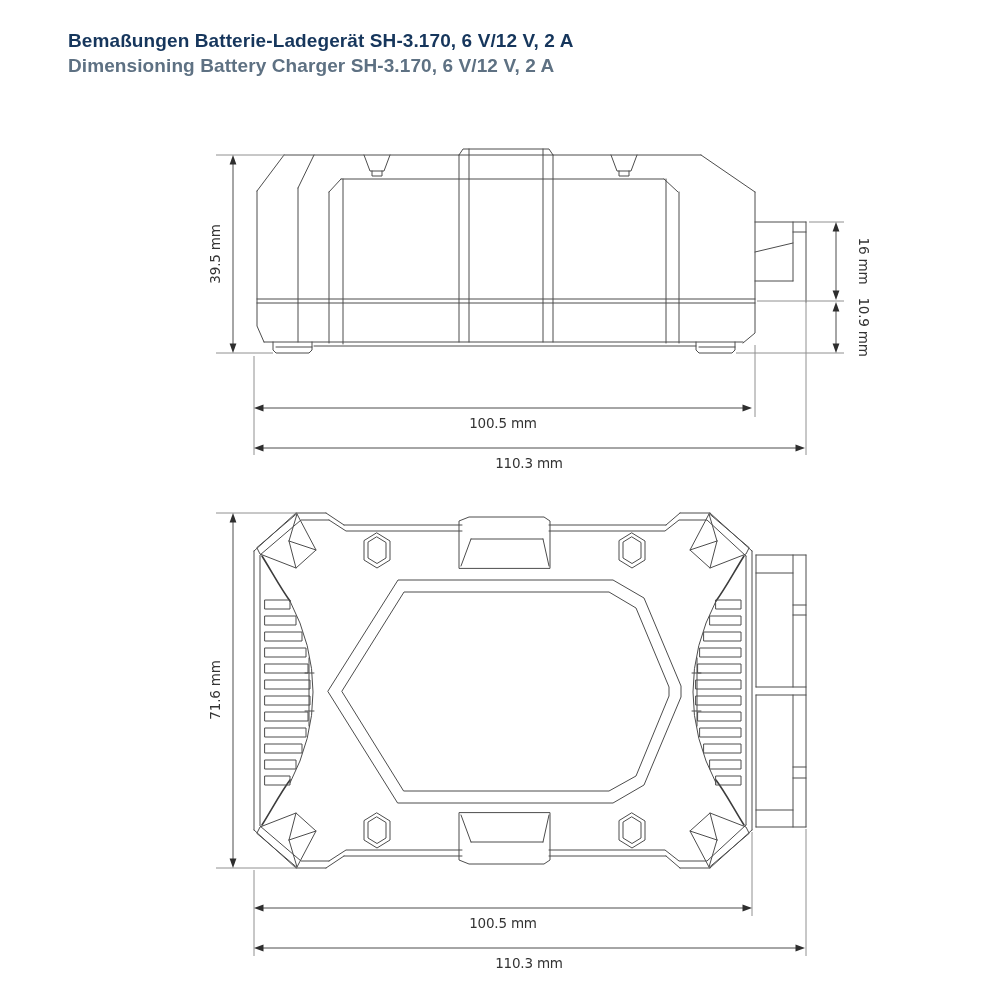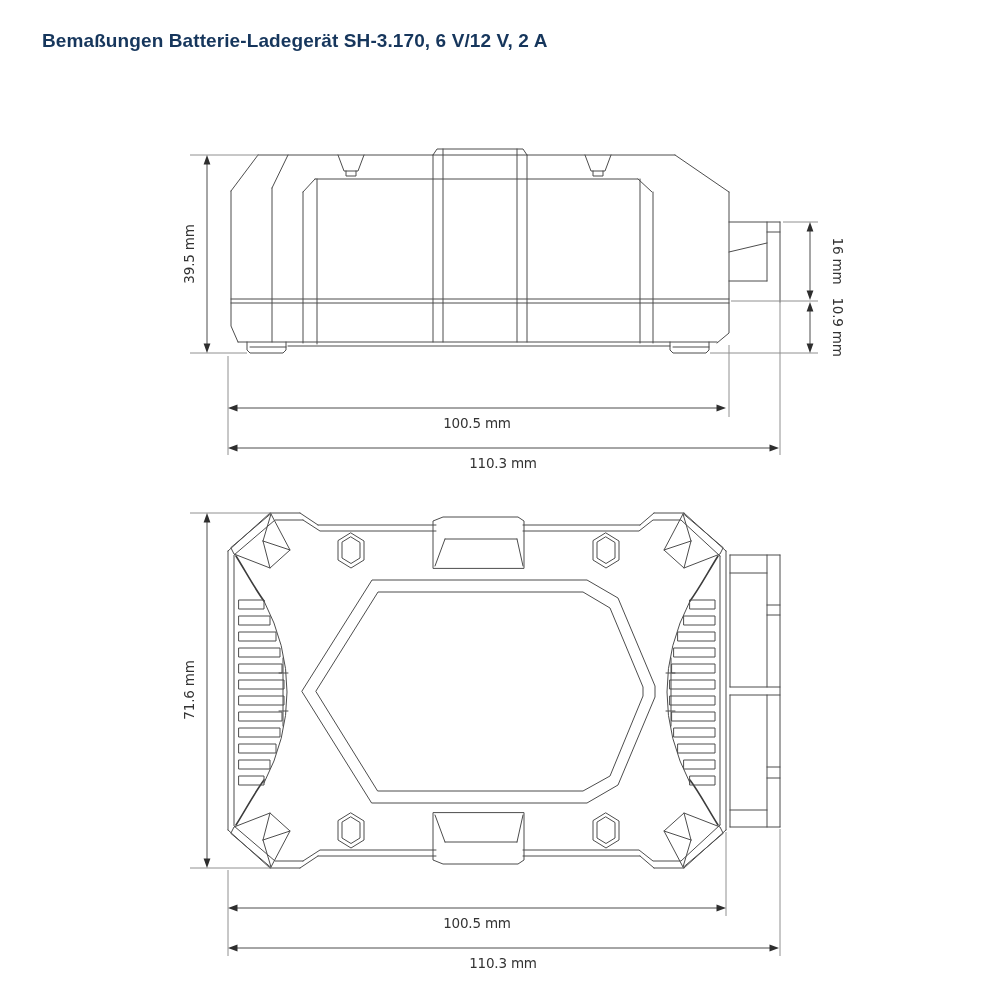--- a/index.html
+++ b/index.html
@@ -1,35 +1,36 @@
 <!DOCTYPE html>
 <html><head>
 <meta charset="utf-8">
 <style>
   html,body{margin:0;padding:0;background:#ffffff;}
   .page{position:relative;width:852px;height:1000px;background:#fff;overflow:hidden;
-        font-family:"Liberation Sans","DejaVu Sans",sans-serif;}
+        font-family:"Liberation Sans","DejaVu Sans",sans-serif;margin-left:26px;}
   .titleblock{position:absolute;left:42px;top:28px;line-height:1.32;}
   .title-de{font-size:19px;font-weight:bold;color:#16365c;letter-spacing:.1px;}
   .title-en{font-size:19px;font-weight:bold;color:#5e7183;letter-spacing:.1px;}
   svg{position:absolute;left:0;top:0;}
   .ln{stroke:#4d4d4d;stroke-width:1;fill:none;stroke-linecap:round;stroke-linejoin:round;}
   .ln2{stroke:#3c3c3c;stroke-width:1.6;fill:none;stroke-linecap:round;}
   .ext{stroke:#909090;stroke-width:1;fill:none;}
   .dim{stroke:#4d4d4d;stroke-width:1;fill:none;}
   .arr{fill:#2e2e2e;stroke:none;}
   .dimtxt{font-family:"DejaVu Sans","Liberation Sans",sans-serif;font-size:13.5px;fill:#333;letter-spacing:-0.2px;}
 </style>
 </head>
 <body>
 
 <div class="page">
 
   <div class="titleblock">
     <div class="title-de">Bemaßungen Batterie-Ladegerät SH-3.170, 6 V/12 V, 2 A</div>
+    <div class="title-en">Dimensioning Battery Charger SH-3.170, 6 V/12 V, 2 A</div>
   </div>
 
   <svg width="1000" height="1000" viewBox="0 0 1000 1000">
 
     <g>
 
       <path class="ln" d="M258 155 H675"></path>
       <path class="ln" d="M315 179 H638"></path>
       <path class="ln" d="M258 155 L231 191"></path>
       <path class="ln" d="M288 155 L272 188"></path>

